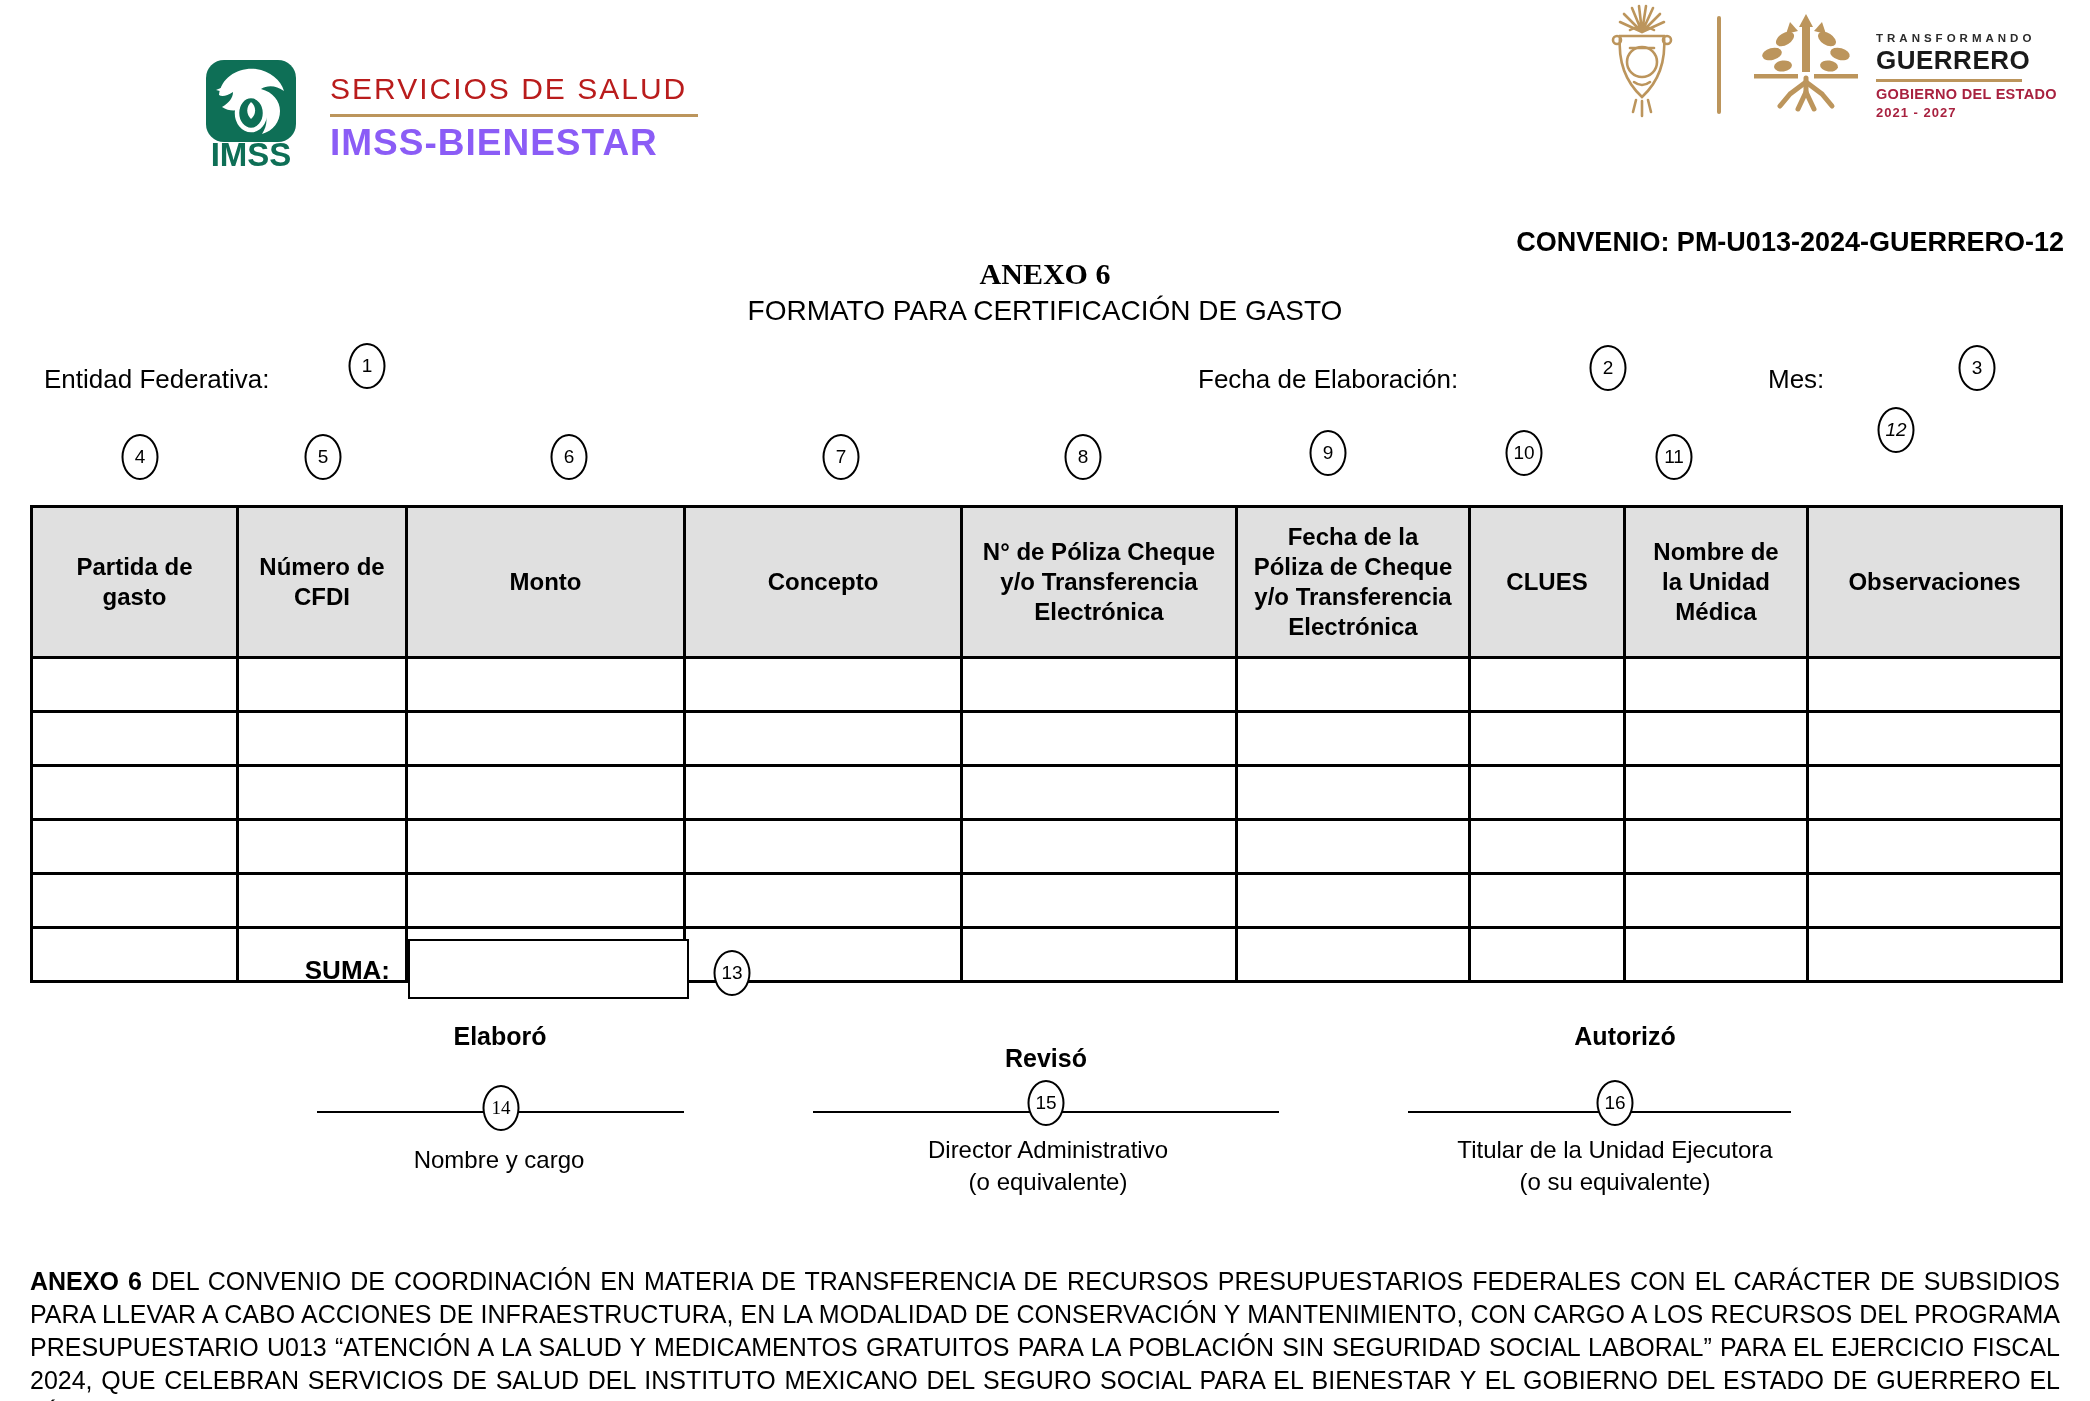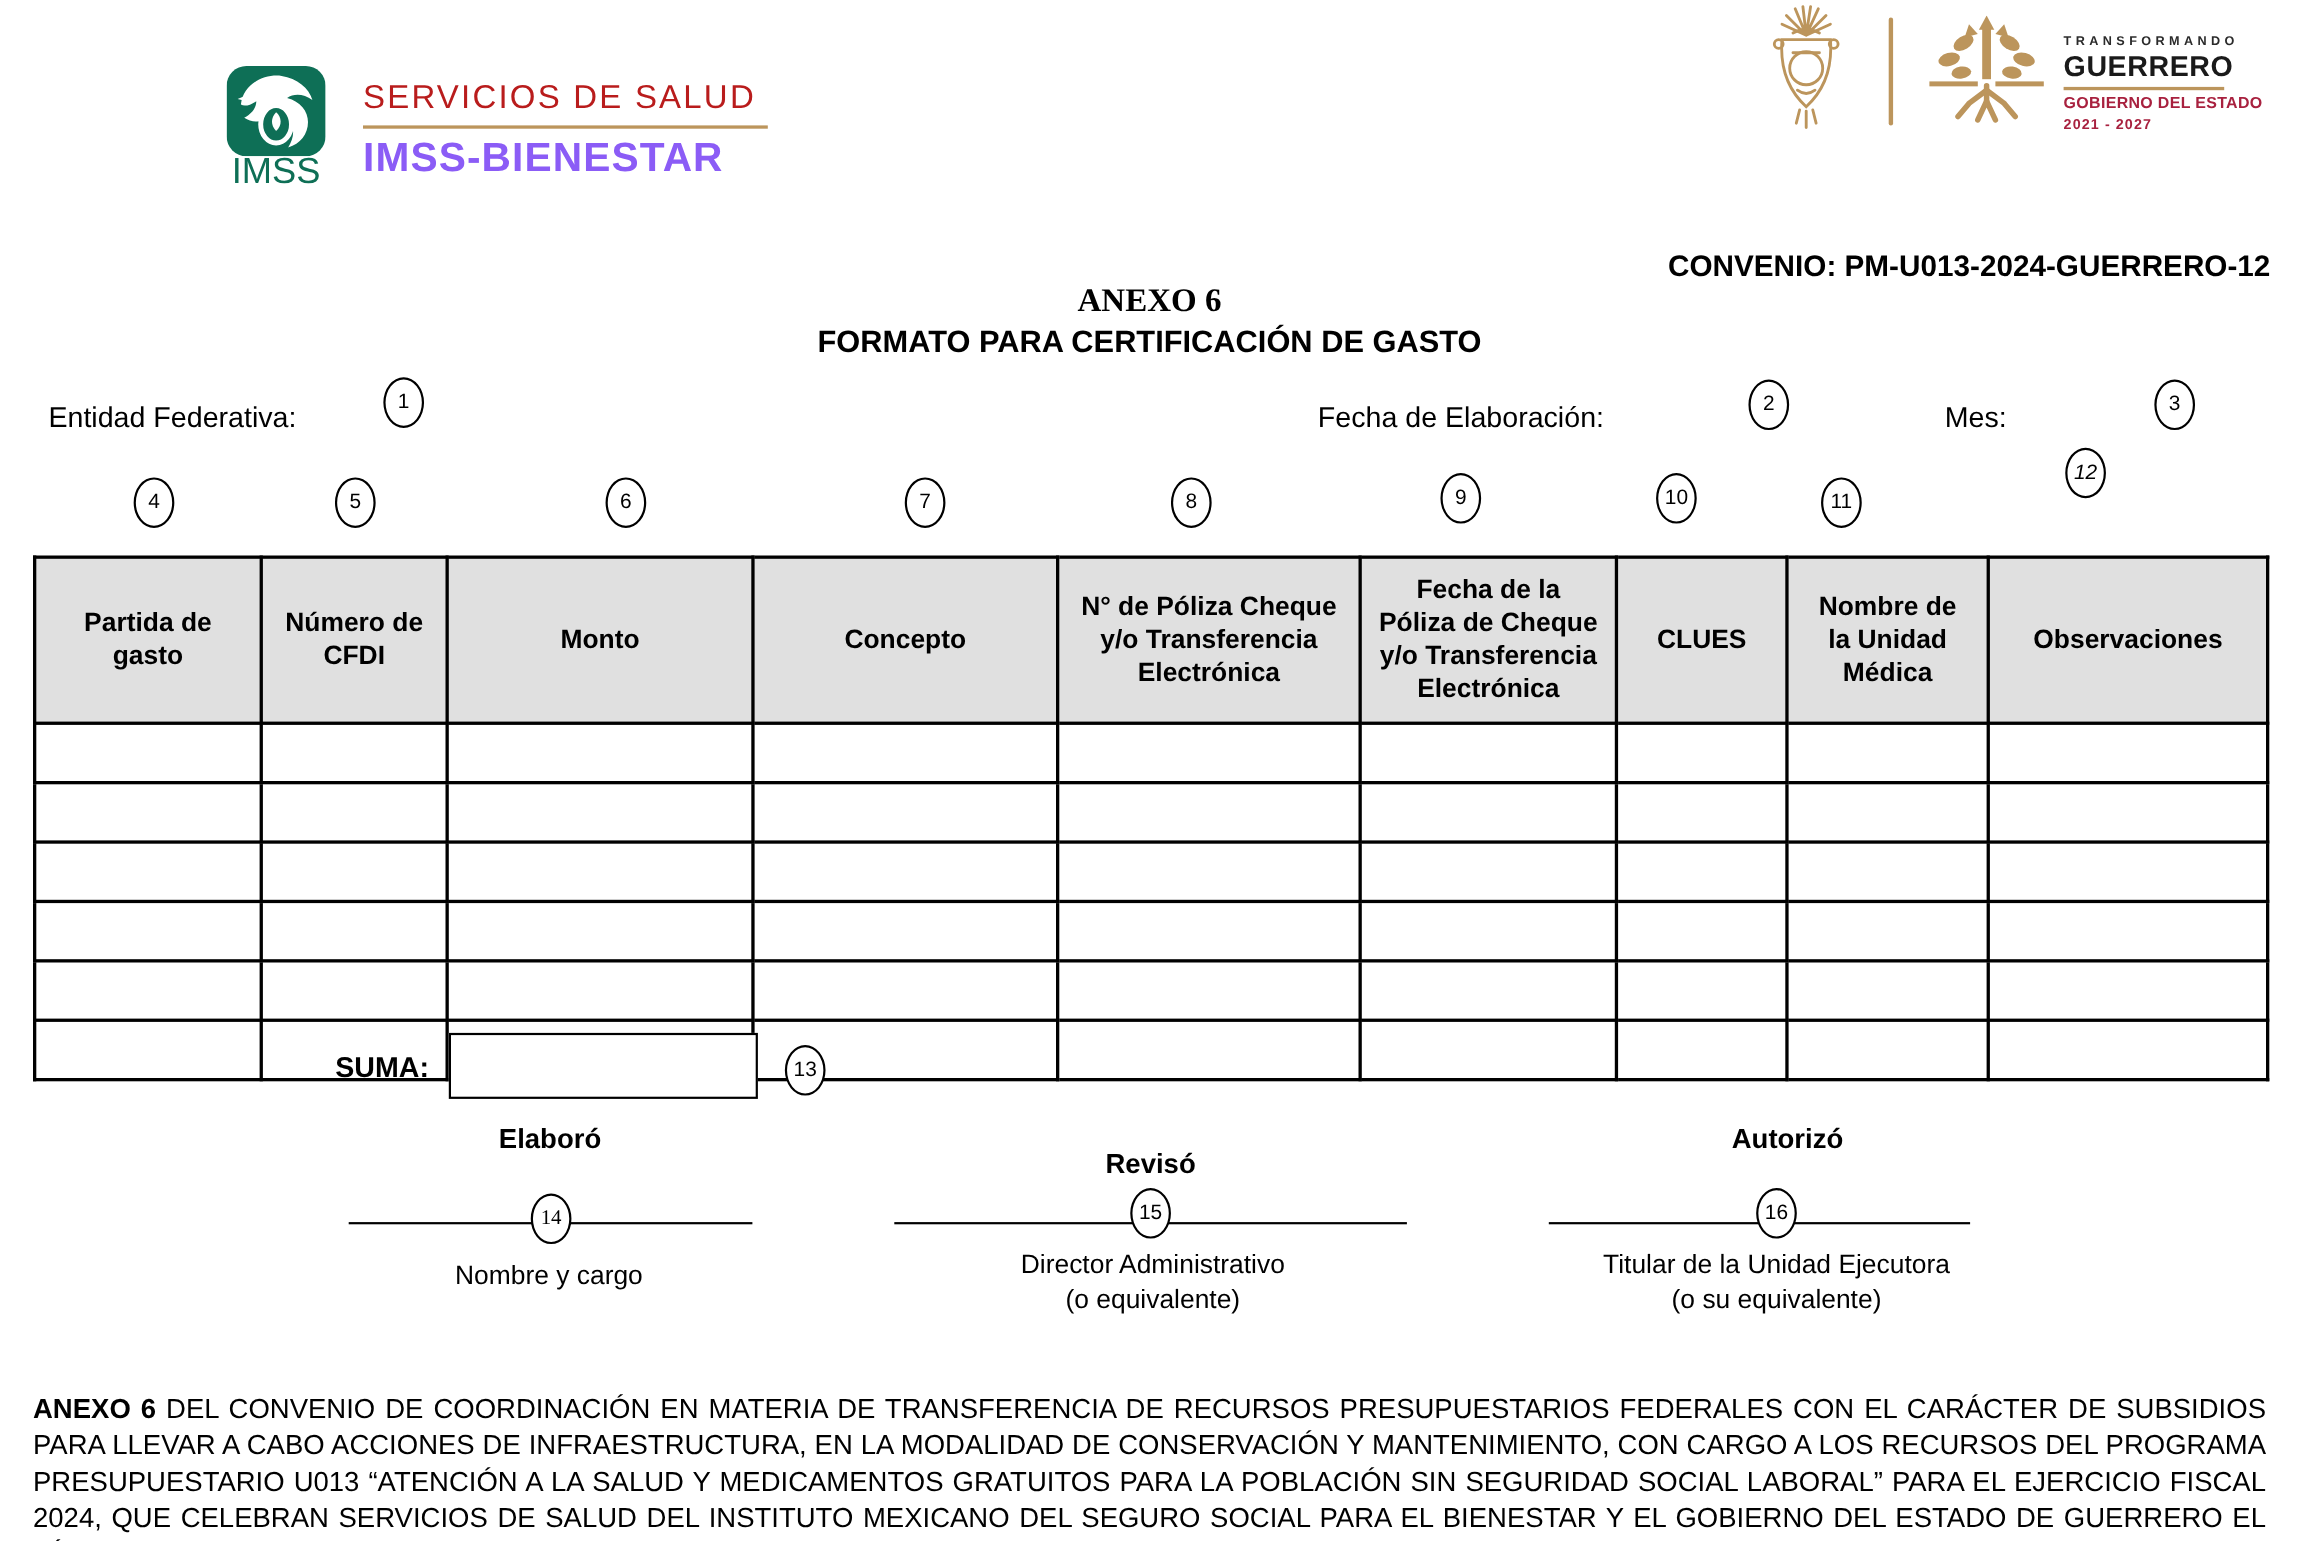--- a/index.html
+++ b/index.html
@@ -5,38 +5,38 @@
   html,body{margin:0;padding:0;background:#fff;}
   #page{
     position:relative; width:2090px; height:1401px; background:#ffffff;
     font-family:"Liberation Sans", sans-serif; color:#000; overflow:hidden;
   }
   .abs{position:absolute;}
   .bold{font-weight:bold;}
   
   .imss-square{left:206px; top:60px; width:90px; height:82px;}
   .imss-word{left:206px; top:136px; width:90px; text-align:center;
-    font-size:33px; font-weight:normal; color:#0E6F56; letter-spacing:0px;}
+    font-size:33px; font-weight:bold; color:#0E6F56; letter-spacing:0px;}
   .servicios{left:330px; top:72px; font-size:30px; letter-spacing:2px; color:#b91c1c;}
   .gold-rule{left:330px; top:114px; width:368px; height:3px; background:#BC955C;}
   .imss-bienestar{left:330px; top:122px; font-size:37px; font-weight:bold; letter-spacing:1px; color:#8b5cf6;}
   .escudo{left:1606px; top:4px;}
   .brand-divider{left:1717px; top:16px; width:4px; height:98px; background:#BC955C; border-radius:2px;}
   .tree{left:1752px; top:14px;}
   .g-text{left:1876px; top:32px; width:220px;}
   .g-transformando{font-size:11.5px; letter-spacing:4px; color:#2b2b2b; font-weight:bold;}
   .g-guerrero{font-size:26px; font-weight:bold; color:#1a1a1a; letter-spacing:0.5px; margin-top:1px;}
   .g-goldline{width:146px; height:2.5px; background:#BC955C; margin:3px 0 4px 0;}
   .g-gobierno{font-size:14.5px; font-weight:bold; color:#A8213F; letter-spacing:0.3px;}
   .g-period{font-size:13px; font-weight:bold; color:#A8213F; margin-top:3px; letter-spacing:1px;}
   
   .convenio{right:26px; top:227px; font-size:27px; font-weight:bold;}
   .anexo-title{left:0; top:257px; width:2090px; text-align:center;
     font-family:"Liberation Serif", serif; font-size:30px; font-weight:bold;}
-  .formato-title{left:0; top:295px; width:2090px; text-align:center; font-size:28px; font-weight:bold;}
+  .formato-title{left:0; top:295px; width:2090px; text-align:center; font-size:28px; font-weight:normal;}
   
   .field-label{font-size:26px; font-weight:normal;}
   
   .num-circle{
     width:37px; height:46px; border:2.5px solid #000; border-radius:50%;
     background:#fff; display:flex; align-items:center; justify-content:center;
     font-size:19px; transform:translate(-50%,-50%); box-sizing:border-box; z-index:5;
   }
   
   .grid{left:30px; top:505px; width:2030px; border-collapse:collapse; table-layout:fixed;}

